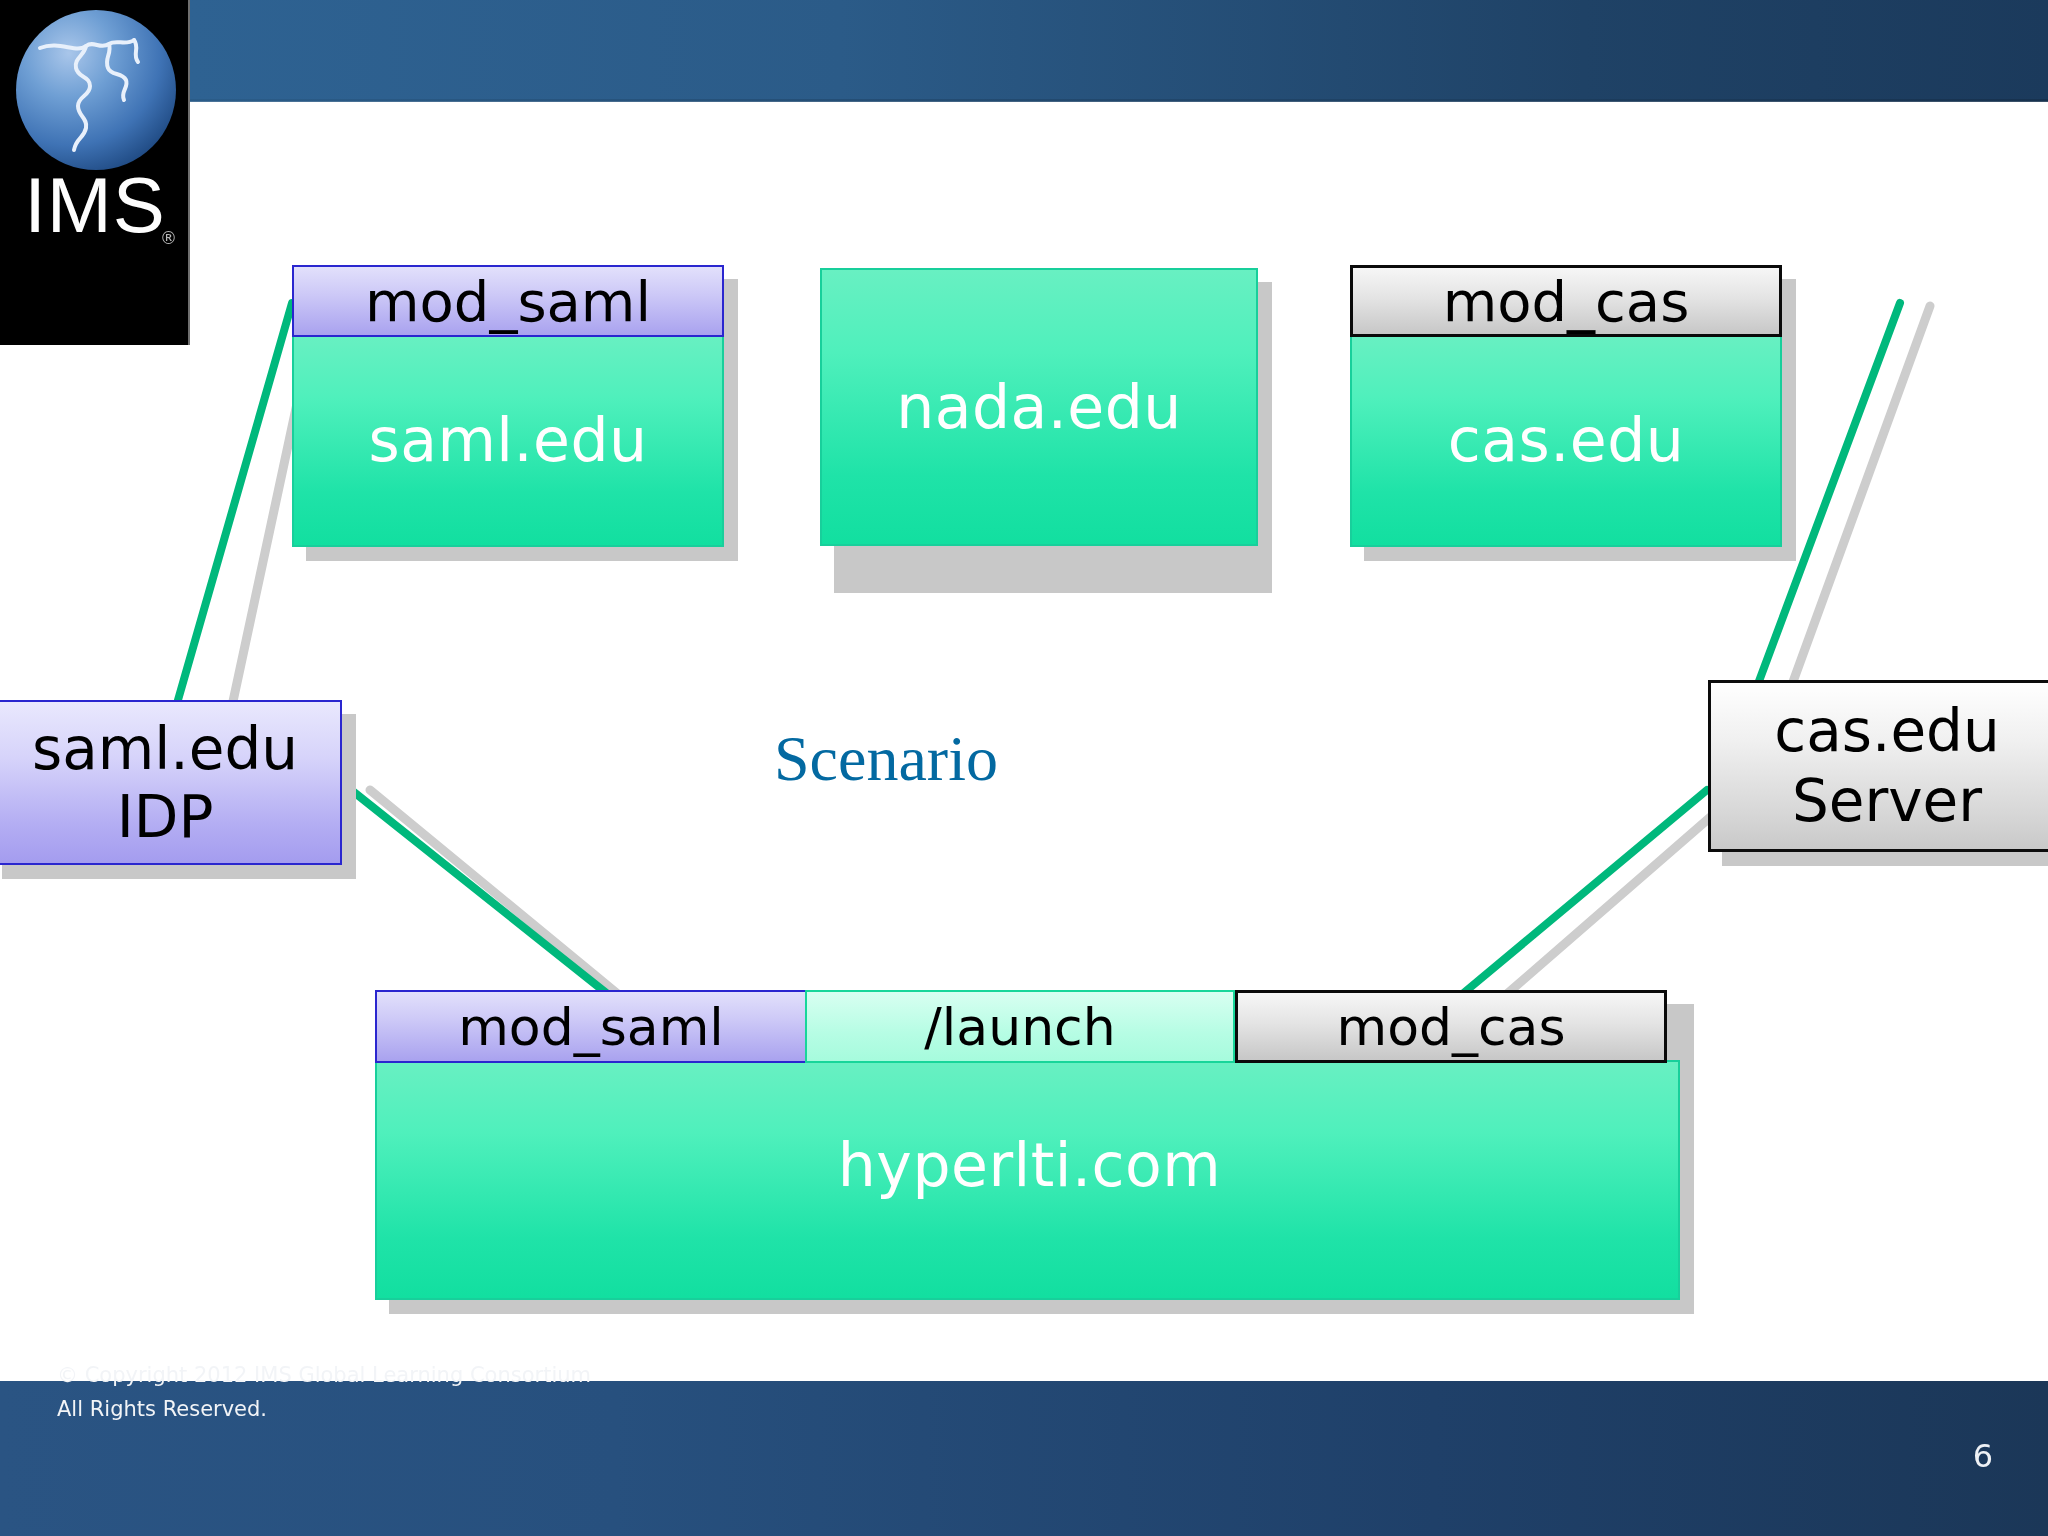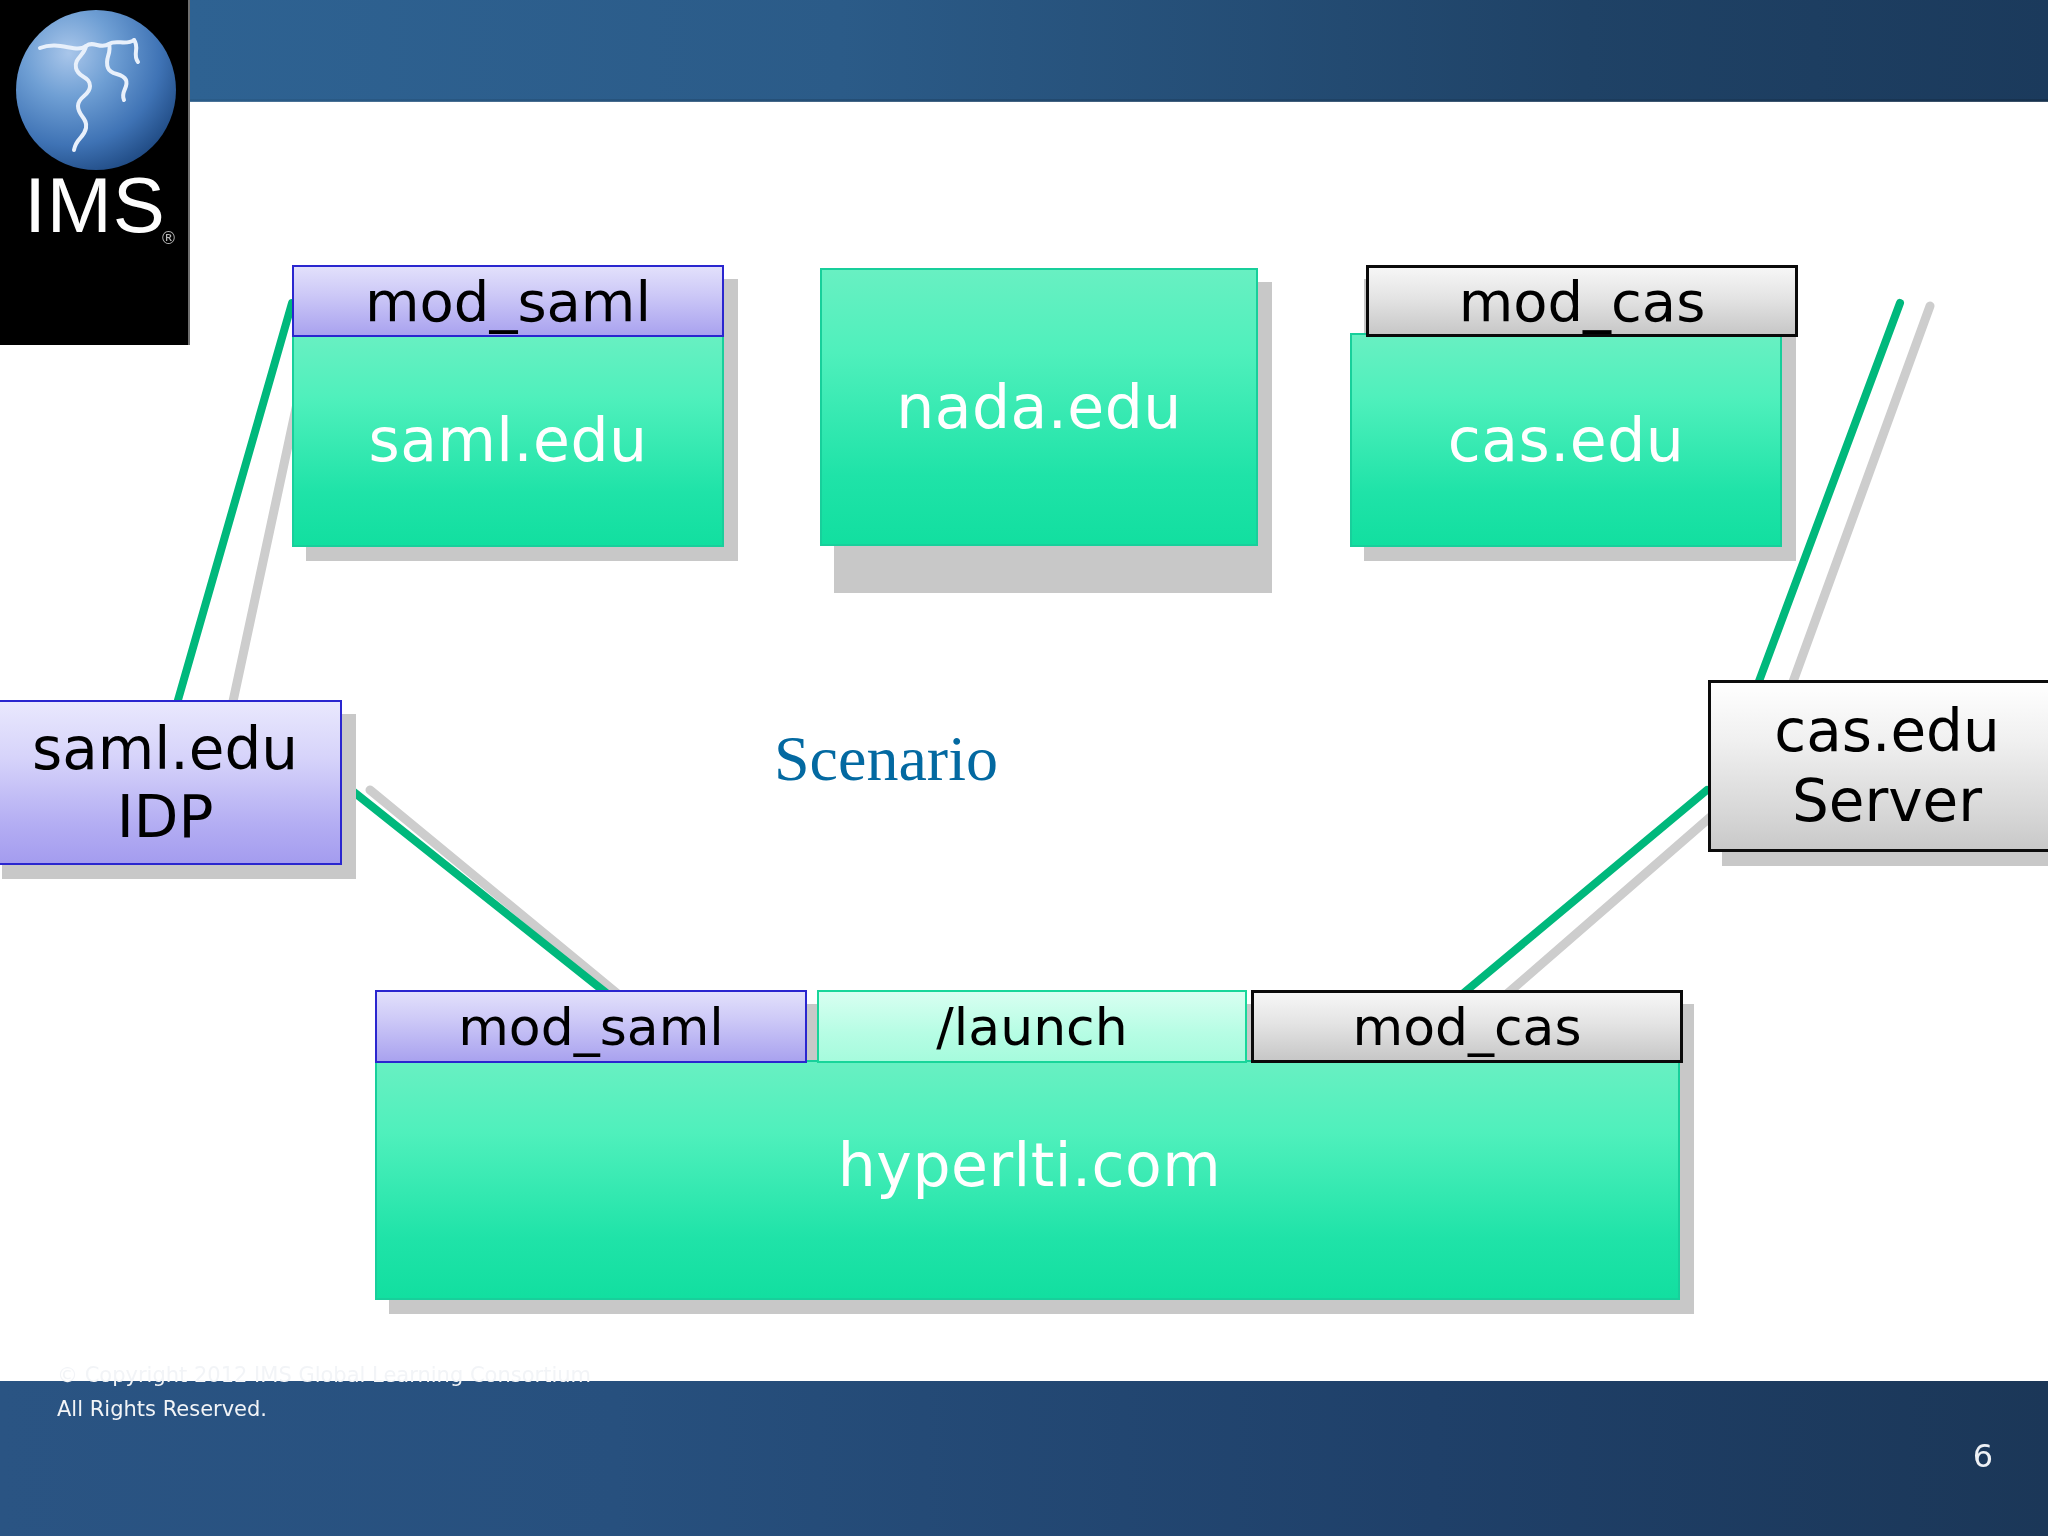--- a/index.html
+++ b/index.html
@@ -119,26 +119,24 @@
     color: #000000;
     white-space: nowrap;
   }
   .hdr-purple {
     background: linear-gradient(to bottom, #e2e0fb 0%, #cdc9f7 40%, #a9a2ef 100%);
     border: 2px solid #2a26cf;
   }
   .hdr-gray {
     background: linear-gradient(to bottom, #f6f6f6 0%, #e4e4e4 45%, #c7c7c7 100%);
     border: 3px solid #0a0a0a;
-    margin-left: 16px;
   }
   .hdr-mint {
     background: linear-gradient(to bottom, #d8fff1 0%, #b6fde4 60%, #a6fbdd 100%);
     border: 2px solid #18d69a;
-    margin-left: 12px;
   }
 
   .body-teal {
     position: absolute;
     box-sizing: border-box;
     background: linear-gradient(to bottom, #68f0c2 0%, #4ff0bc 30%, #1fe3a8 75%, #12dfa0 100%);
     border: 2px solid #18cf9b;
     display: flex;
     align-items: center;
     justify-content: center;

